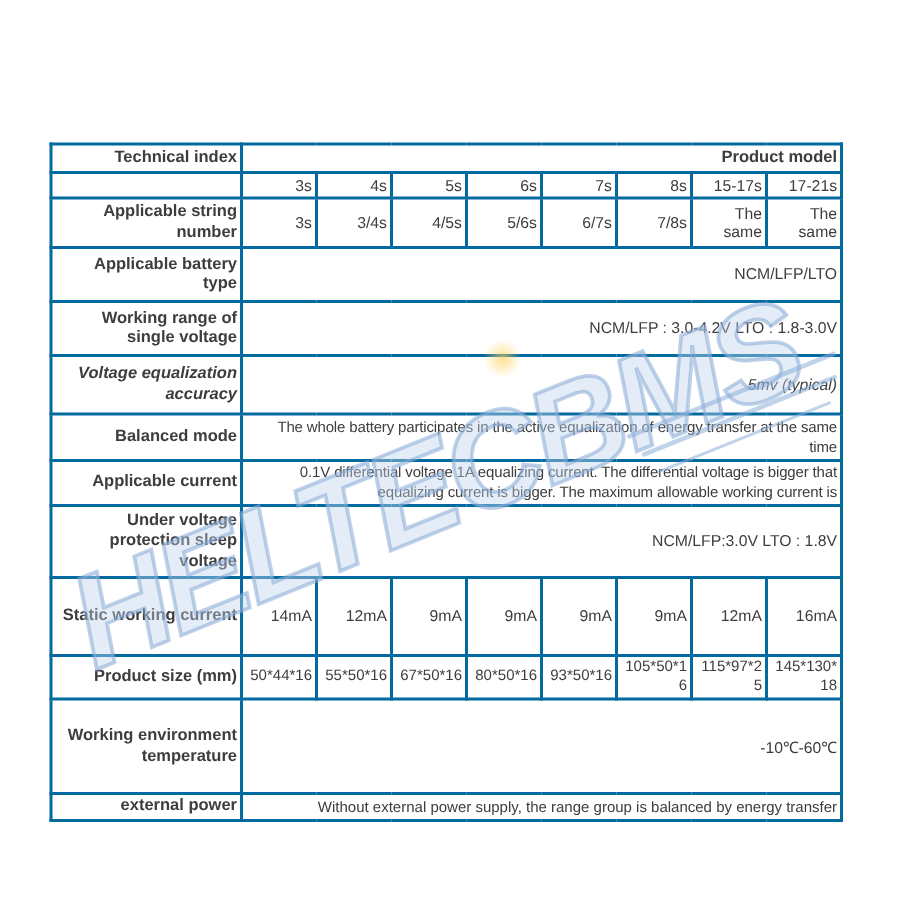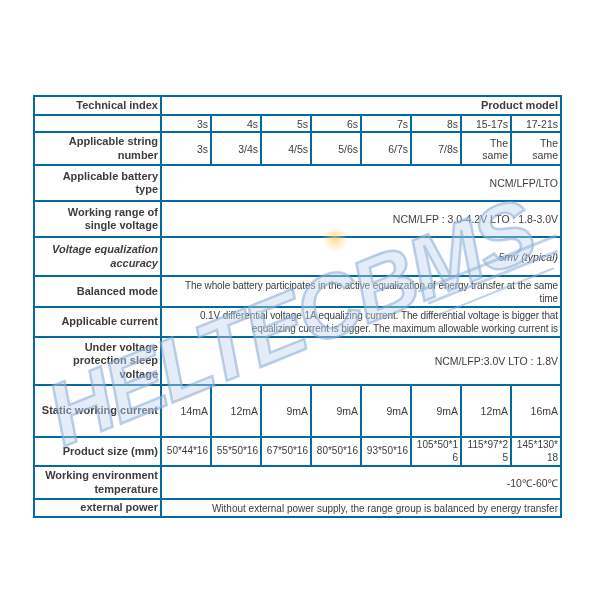--- a/index.html
+++ b/index.html
@@ -54,21 +54,21 @@
   tr.r2  { height: 17px; }
   tr.r3  { height: 33px; }
   tr.r4  { height: 36px; }
   tr.r5  { height: 36px; }
   tr.r6  { height: 39px; font-style: italic; }
   tr.r7  { height: 31px; }
   tr.r8  { height: 26px; }
   tr.r9  { height: 48px; }
   tr.r10 { height: 52px; padding-left: 34px; }
   tr.r11 { height: 29px; }
-  tr.r12 { height: 33px; }
+  tr.r12 { height: 63px; }
   tr.r13 { height: 18px; padding-left: 42px; }
 
   
   .wm-text {
     position: absolute;
     left: 52px;
     top: 368px;
     font-size: 88px;
     font-weight: bold;
     font-style: italic;

